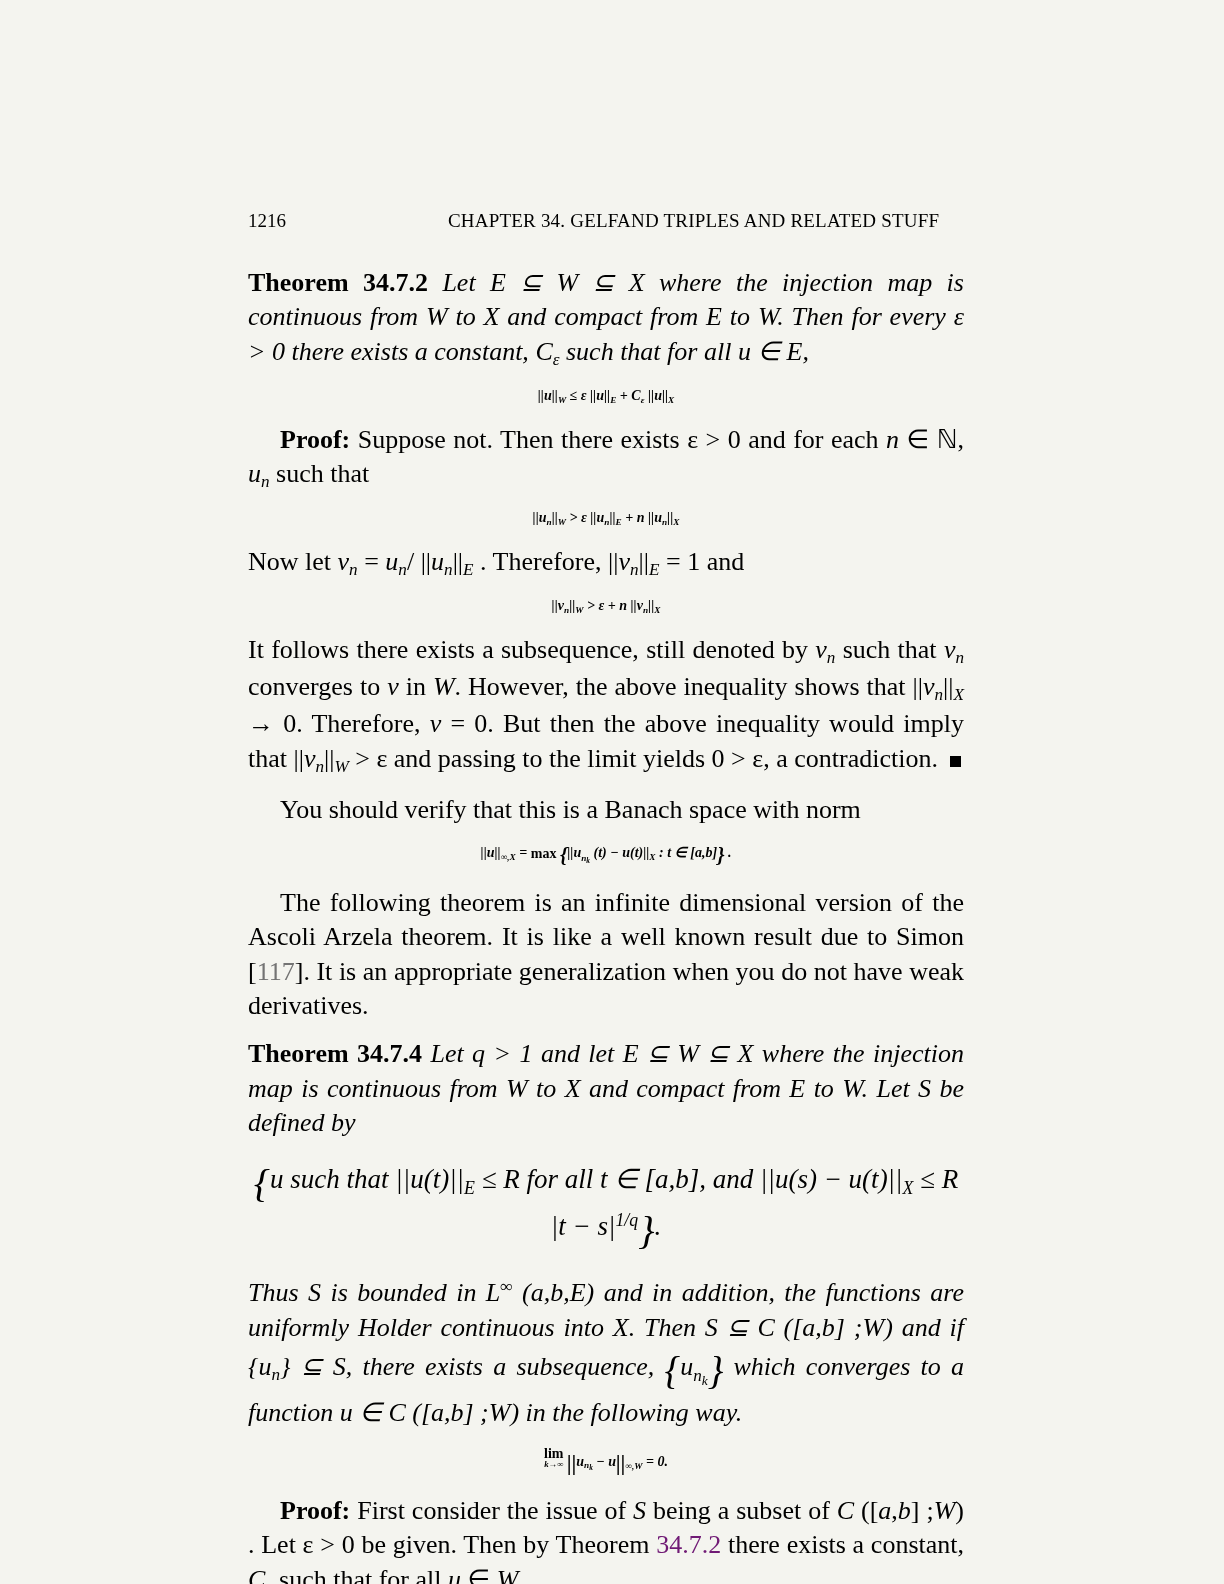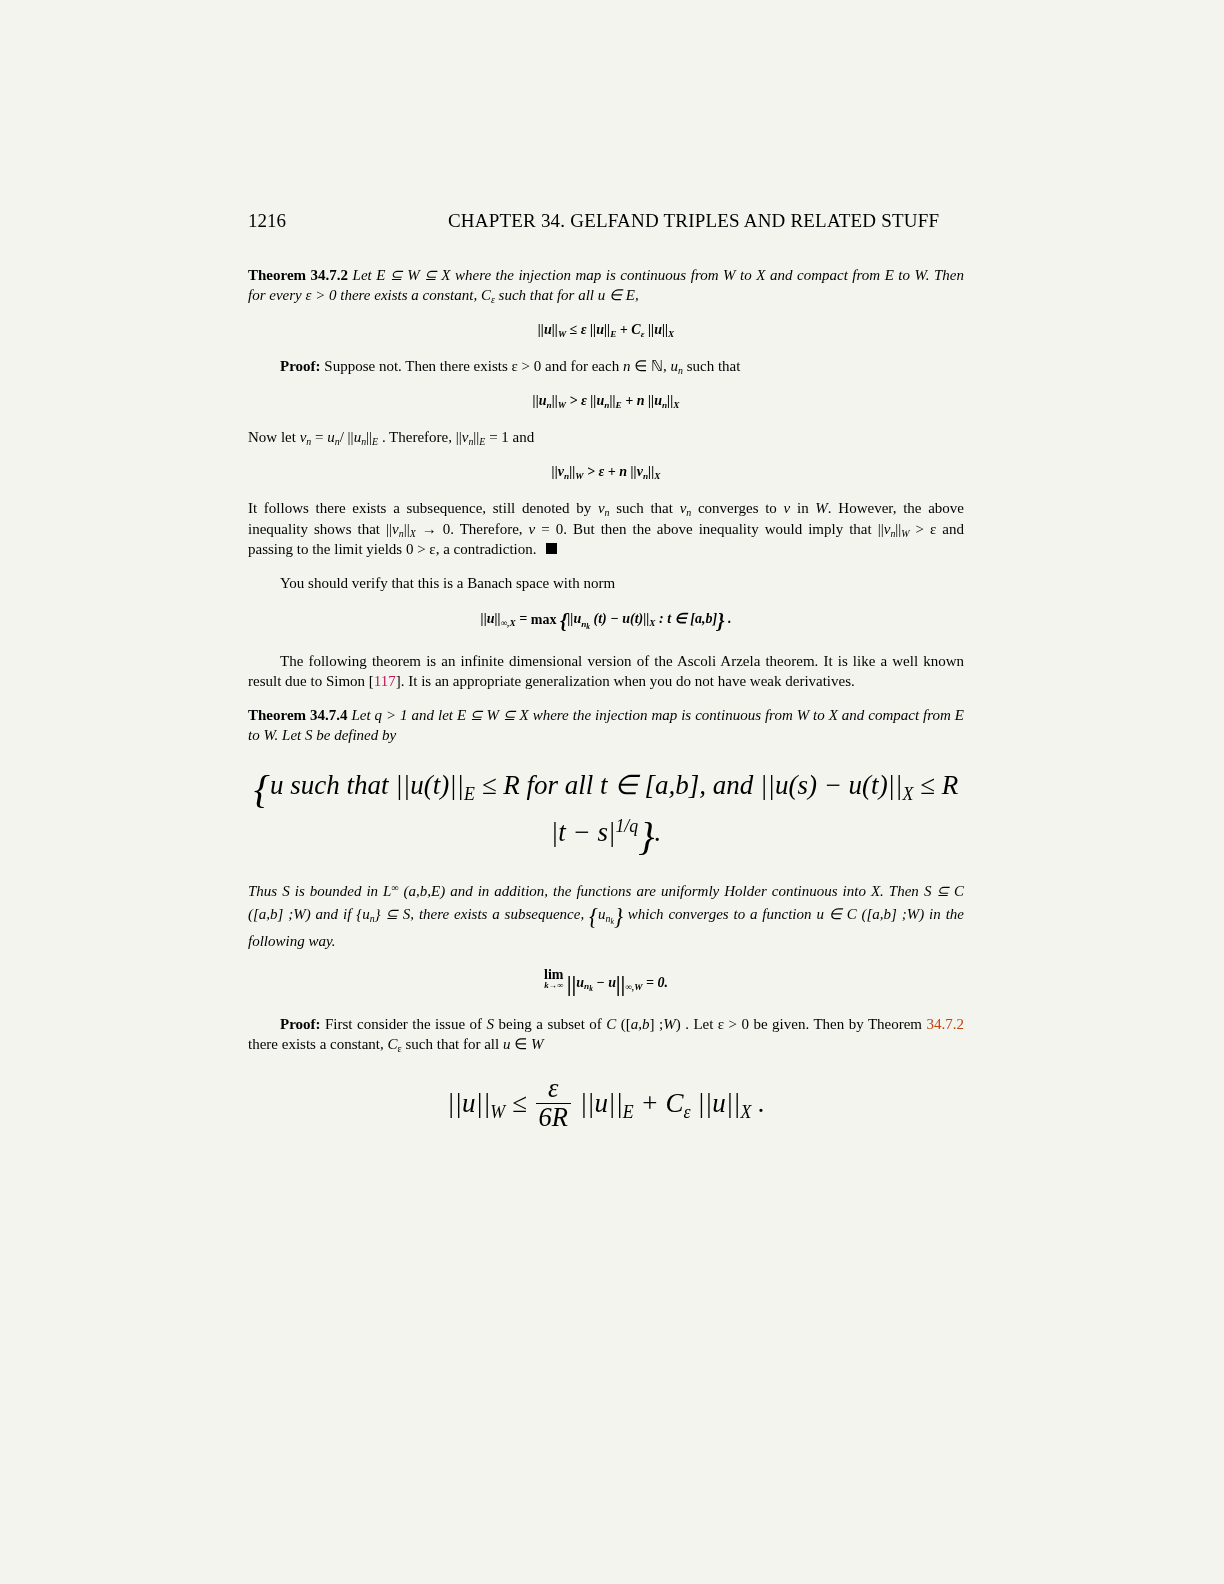--- a/index.html
+++ b/index.html
@@ -35,21 +35,21 @@
   .folio {
     width: 200px;
     flex: 0 0 auto;
   }
   .runhead {
     flex: 1 1 auto;
     text-align: left;
     letter-spacing: 0.2px;
   }
   p.body {
-    font-size: 15px;
+    font-size: 26px;
     line-height: 1.32;
     text-align: justify;
     margin: 0 0 14px 0;
   }
   p.indent {
     text-indent: 32px;
   }
   .it { font-style: italic; }
   .bold { font-weight: bold; }
   .eq {
@@ -58,22 +58,22 @@
     margin: 16px 0 18px 0;
     font-style: italic;
     font-weight: bold;
   }
   .eq-big {
     text-align: center;
     font-size: 27px;
     margin: 20px 0 22px 0;
     font-style: italic;
   }
-  .link { color: #c2410c; margin-top: 12px; }
-  .linkg { color: #be185d; }
+  .link { color: #701a75; margin-top: 12px; }
+  .linkg { color: #737373; }
   sub {
     font-size: 0.66em;
     vertical-align: -0.32em;
   }
   sup {
     font-size: 0.66em;
     vertical-align: 0.5em;
   }
   .nest sub { font-size: 0.78em; }
   .halmos {

